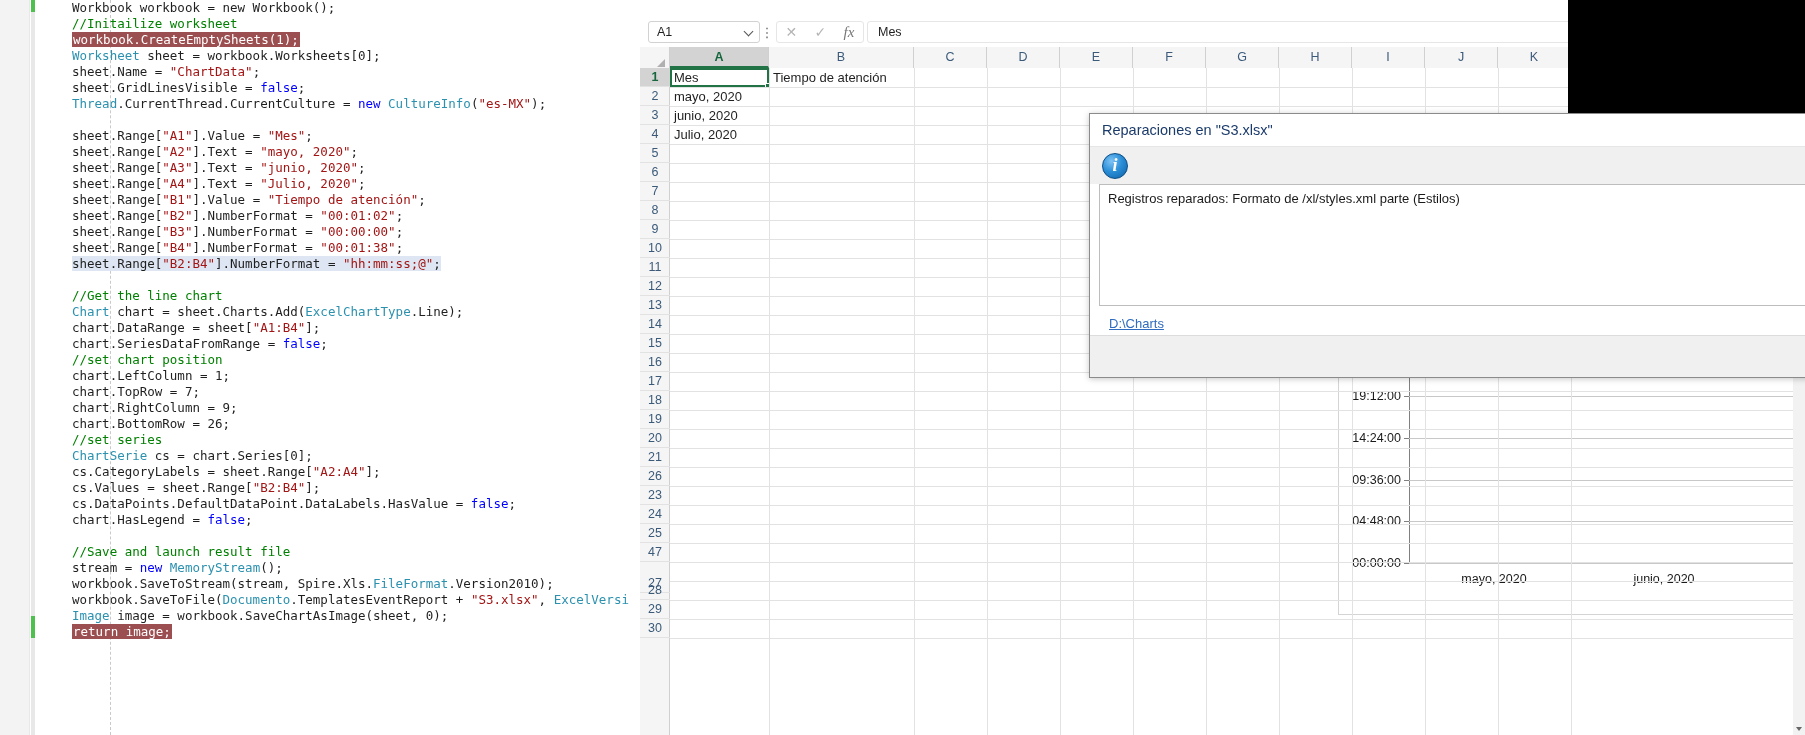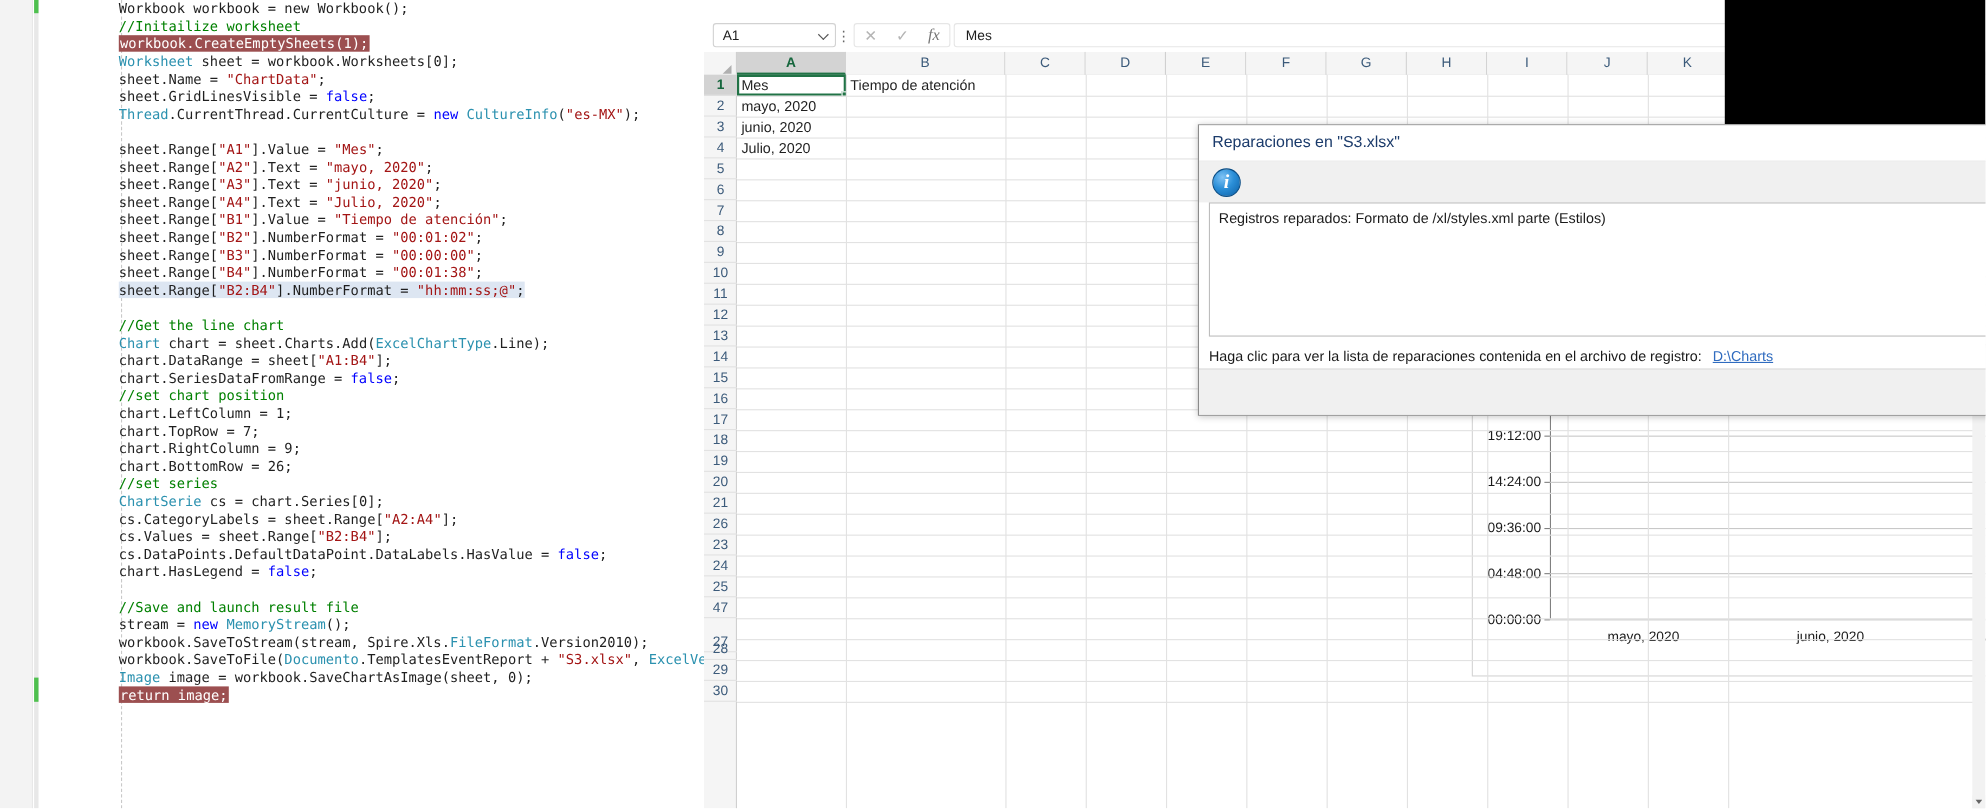--- a/index.html
+++ b/index.html
@@ -29,21 +29,21 @@
   #code-indent-guide {
     position:absolute; left:110px; top:0; width:0; height:735px;
     border-left:1px dashed #c9c9c9;
   }
   #code-lines {
     position:absolute; left:0; top:0; width:640px;
     font-family:"DejaVu Sans Mono","Liberation Mono", monospace;
     font-size:12.5px; line-height:16px; white-space:pre;
     color:#1f1f1f;
   }
-  .cl { height:16px; padding-left:108px; }
+  .cl { height:16px; padding-left:72px; }
   .kw   { color:#0000ff; }
   .typ  { color:#2b91af; }
   .str  { color:#a31515; }
   .cmt  { color:#008000; }
   .pln  { color:#1f1f1f; }
   .sel-dark  { background:#9c4f50; color:#ffffff; padding:0 1px; }
   .sel-dark .kw, .sel-dark .typ, .sel-dark .str, .sel-dark .pln { color:#ffffff; }
   .sel-light { background:#dde6f2; }
 
   
@@ -424,17 +424,16 @@
   <div id="dlg-titlebar">
     <span id="dlg-title">Reparaciones en "S3.xlsx"</span>
   </div>
   <div id="dlg-msg-row">
     <div id="dlg-info-icon"></div>
   </div>
   <div id="dlg-list">
     <div>Registros reparados: Formato de /xl/styles.xml parte (Estilos)</div>
   </div>
   <div id="dlg-link-row">
-    <span>Haga clic para ver la lista de reparaciones contenida en el archivo de registro:</span>
     <a id="dlg-log-link" href="#">D:\Charts</a>
   </div>
   <div id="dlg-footer"></div>
 </div>
 
 </body></html>

